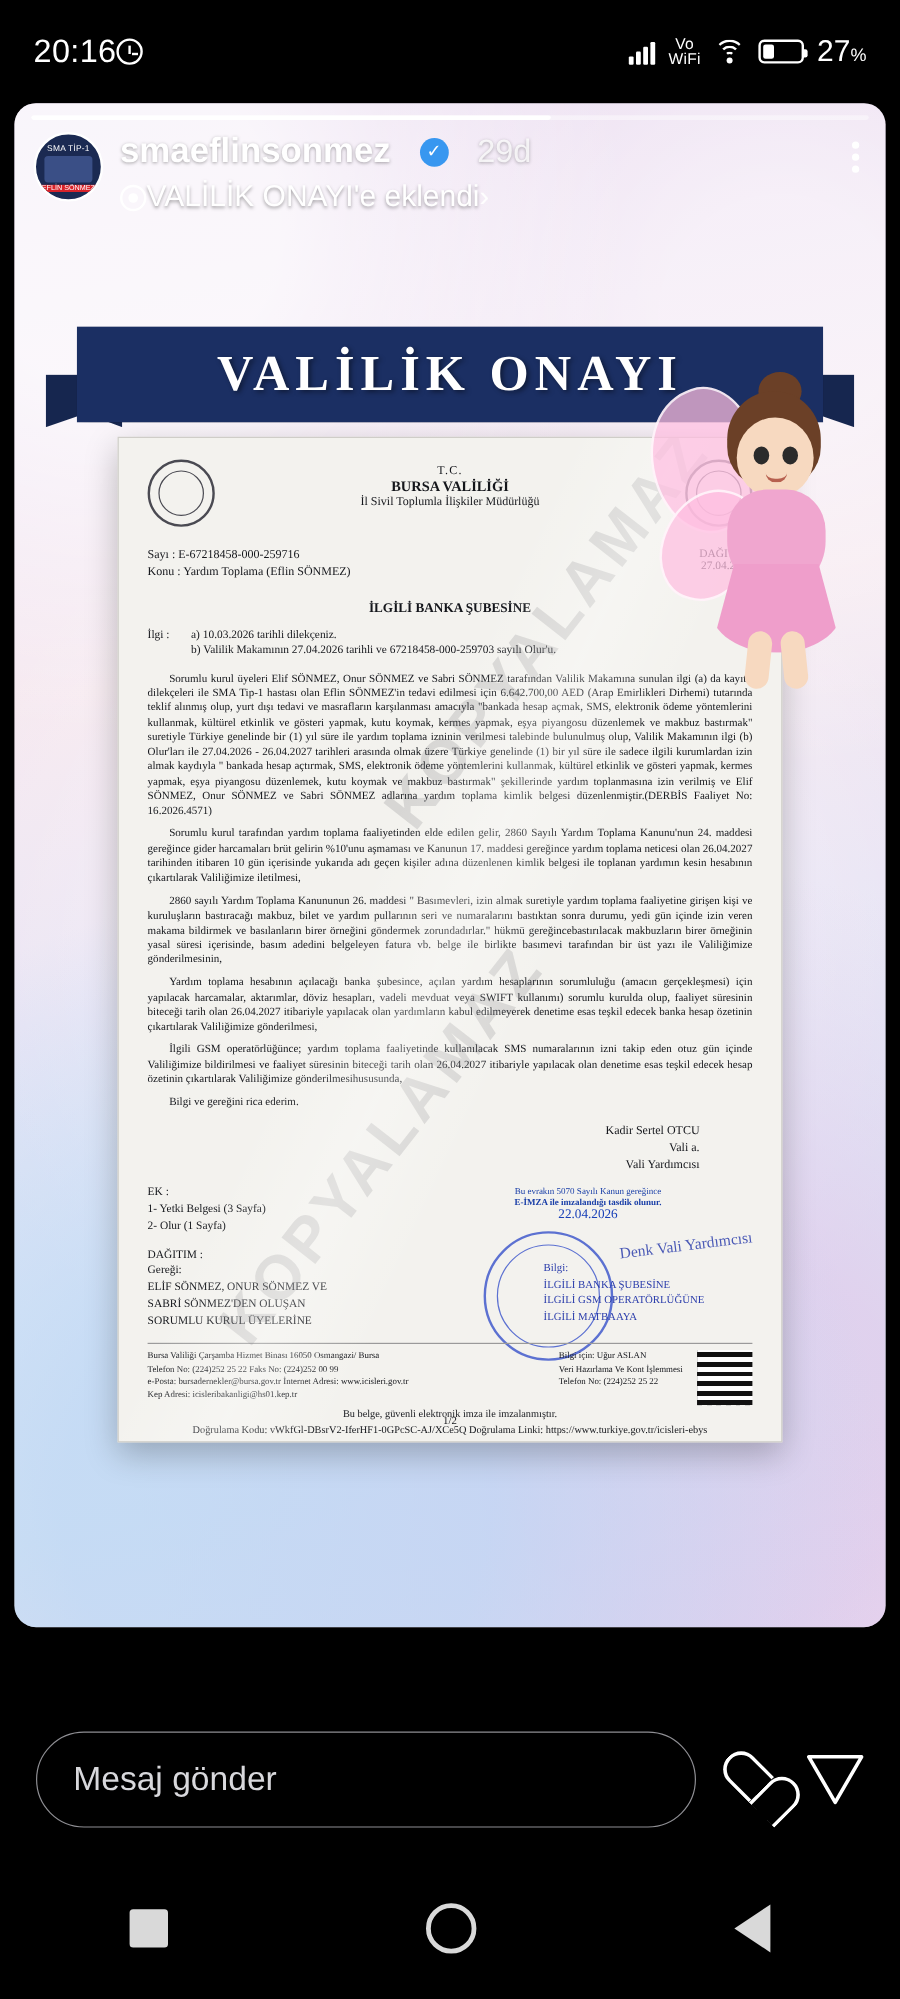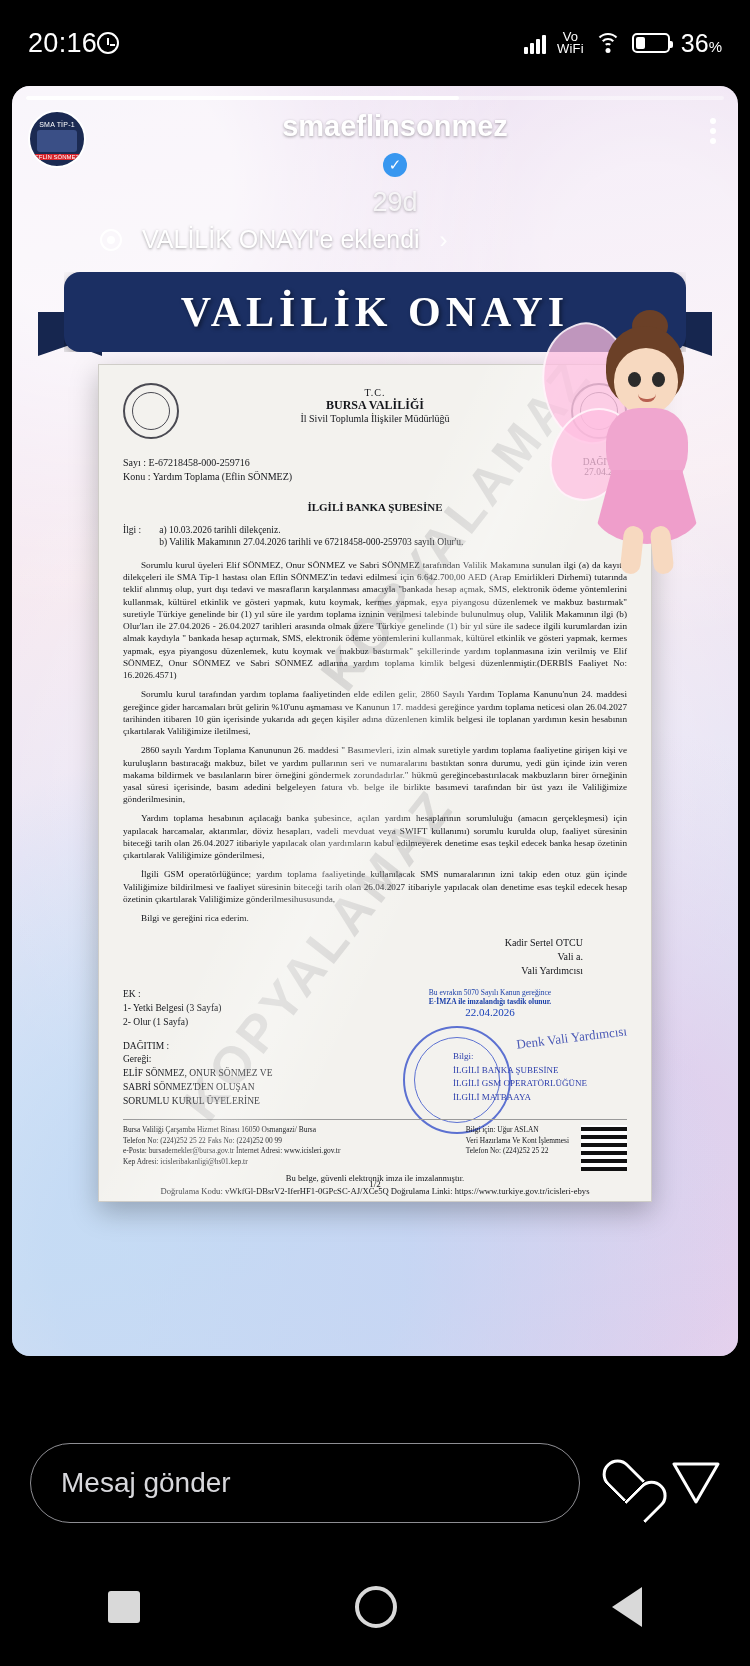--- a/index.html
+++ b/index.html
@@ -75,40 +75,40 @@
   }
   .avatar {
     width: 58px; height: 58px; border-radius: 50%; flex: 0 0 58px;
     background: #1b2a52; border: 2px solid #fff; position: relative; overflow: hidden;
     display: flex; flex-direction: column; align-items: center; justify-content: center;
   }
   .avatar .av-top { font-size: 7px; color: #fff; margin-top: 2px; letter-spacing: .2px; }
   .avatar .av-mid { width: 40px; height: 22px; background: #3a4f86; border-radius: 3px; margin: 2px 0; }
   .avatar .av-bot { font-size: 6px; background: #d8232a; color: #fff; width: 100%; text-align: center; }
   .head-text { flex: 1; min-width: 0; }
-  .head-row1 { display: flex; align-items: center; gap: 10px; flex-direction: column; }
+  .head-row1 { display: flex; align-items: center; gap: 24px; }
   .username { font-size: 29px; font-weight: 600; text-shadow: 0 1px 3px rgba(0,0,0,.35); }
   .verified {
     width: 24px; height: 24px; border-radius: 50%; background: #3897f0; color: #fff;
     font-size: 15px; line-height: 24px; text-align: center; flex: 0 0 24px;
   }
   .ago { font-size: 27px; color: rgba(255,255,255,.8); text-shadow: 0 1px 3px rgba(0,0,0,.3); }
-  .head-row2 { display: flex; align-items: center; gap: 20px; margin-top: 7px; }
+  .head-row2 { display: flex; align-items: center; gap: 0; margin-top: 7px; }
   .hl-ring { width: 22px; height: 22px; border: 2.5px solid #fff; border-radius: 50%; position: relative; flex: 0 0 22px; }
   .hl-ring:after { content: ""; position: absolute; inset: 5px; background: #fff; border-radius: 50%; }
   .hl-text { font-size: 25px; color: #fff; text-shadow: 0 1px 3px rgba(0,0,0,.35); }
   .chev { font-size: 24px; color: #fff; opacity: .95; }
   .kebab { color: #fff; font-size: 30px; line-height: 18px; letter-spacing: 0; padding: 4px 6px; }
   .kebab span { display: block; width: 6px; height: 6px; background: #fff; border-radius: 50%; margin: 4px 0; }
 
   
   .banner { position: absolute; top: 178px; left: 0; width: 726px; height: 110px; z-index: 5; }
   .banner-ribbon {
     position: absolute; left: 52px; right: 52px; top: 8px; height: 80px;
-    background: #1b2f63; border-radius: 16px;
+    background: #1b2f63; border-radius: 0;
     box-shadow: 0 5px 14px rgba(0,0,0,.35);
     display: flex; align-items: center; justify-content: center;
     clip-path: polygon(0 0, 100% 0, 100% 100%, 0 100%);
   }
   .banner-ribbon span {
     color: #fff; font-size: 42px; font-weight: 700; letter-spacing: 5px;
     font-family: "Liberation Serif", serif; text-shadow: 2px 2px 4px rgba(0,0,0,.45);
   }
   .ribbon-tail {
     position: absolute; width: 64px; height: 44px; background: #16264f; top: 48px;
@@ -250,21 +250,21 @@
       </div>
       <div class="wifi-icon">
         <span></span>
           <span></span>
           <span></span>
           <div class="wifi-dot"></div>
       </div>
       <div class="battery">
           <i></i>
         </div>
-      <div class="batt-text"><span>36</span><sub>%</sub></div>
+      <div class="batt-text"><span>27</span><sub>%</sub></div>
     </div>
   </div>
 
   <div class="story">
 
     <div class="progress-track">
       <div class="progress-fill" style="width:62%"></div>
     </div>
 
     <div class="story-head">

